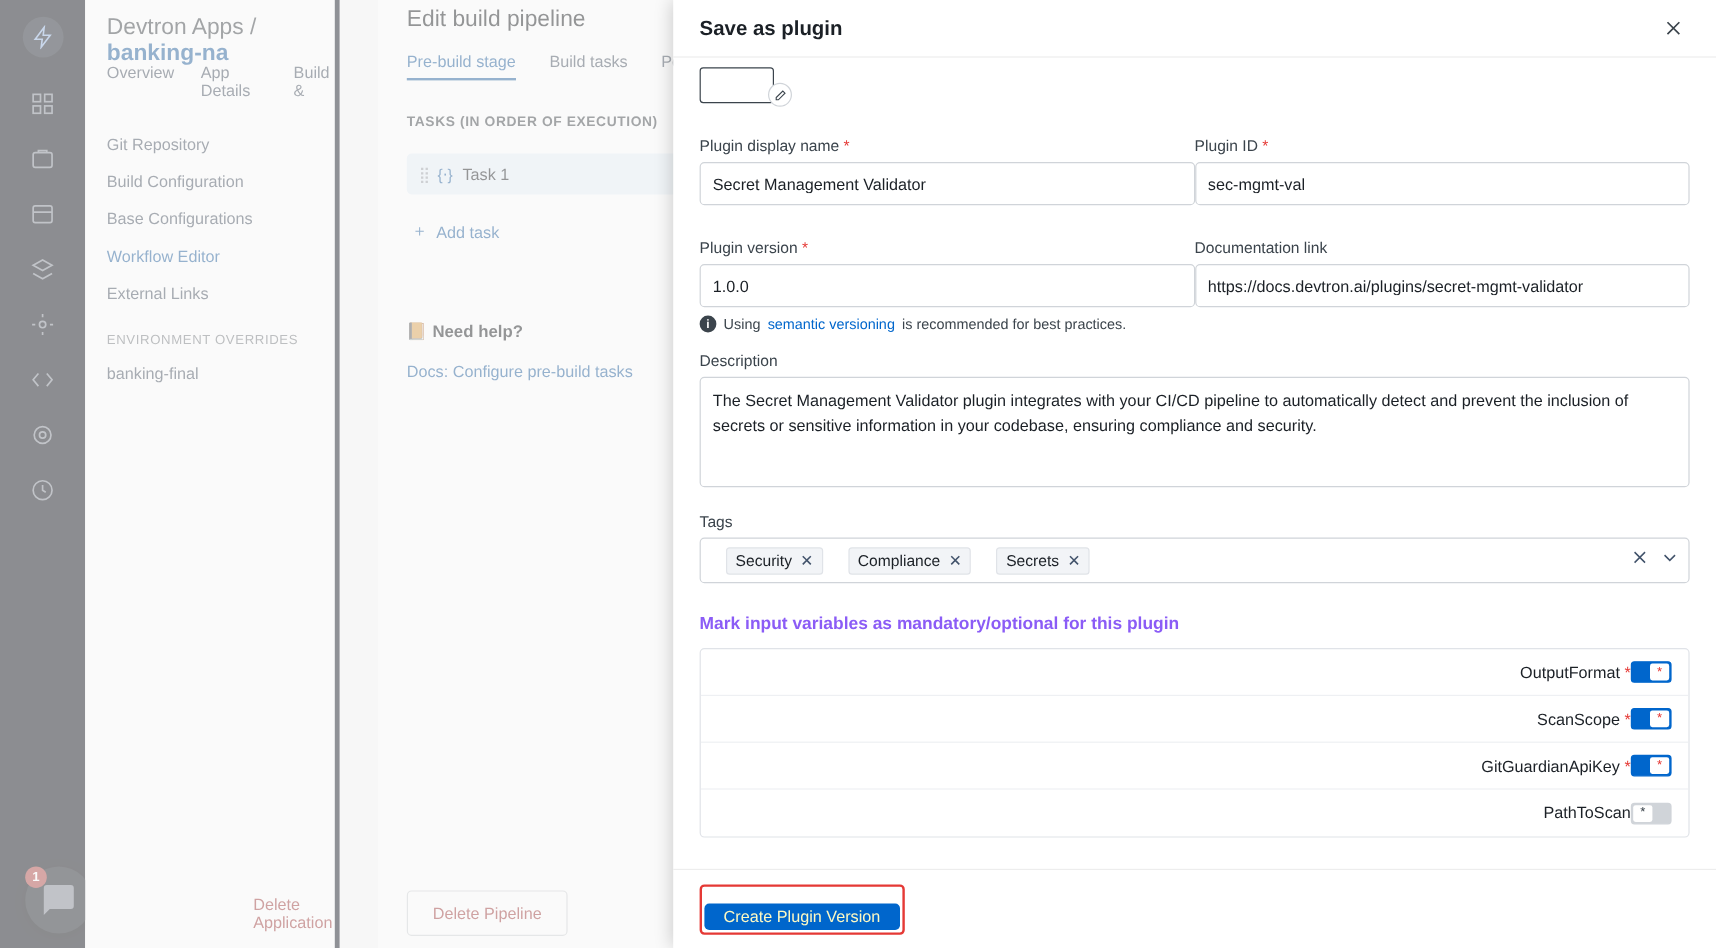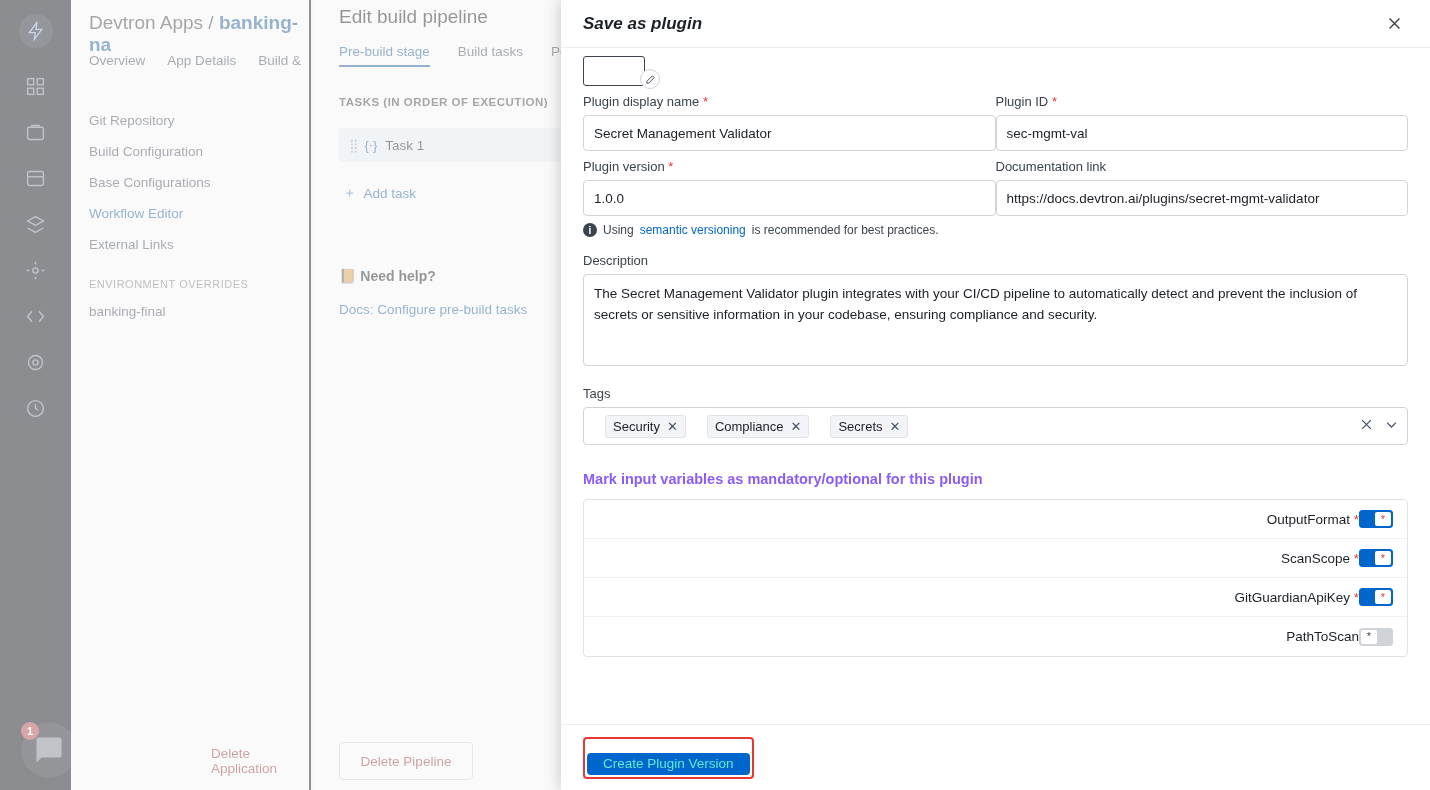--- a/index.html
+++ b/index.html
@@ -51,22 +51,22 @@
   .chat-bubble svg { width: 30px; height: 30px; }
   .chat-badge {
     position: absolute; left: 21px; bottom: 50px;
     width: 18px; height: 18px; border-radius: 50%;
     background: #e53935; color: #fff; font-size: 11px;
     display: flex; align-items: center; justify-content: center;
     font-weight: bold;
   }
 
   .side-nav {
-    position: absolute; left: 71px; top: 0; width: 240px; height: 790px;
-    background: #fff; border-right: 2px solid #0f172a;
+    position: absolute; left: 71px; top: 0; width: 212px; height: 790px;
+    background: #fff; border-right: 4px solid #0f172a;
   }
   .breadcrumb {
     position: absolute; left: 18px; top: 12px;
     font-size: 19px; color: #3b444c;
   }
   .breadcrumb b { color: #06c; }
   .tabs-row {
     position: absolute; left: 18px; top: 53px;
     display: flex; gap: 22px; font-size: 13.5px; color: #42536b;
   }
@@ -136,21 +136,21 @@
     background: #fff;
     box-shadow: -2px 0 14px rgba(0,0,0,.18);
     display: flex; flex-direction: column;
   }
   .modal-header {
     height: 48px; flex: none;
     display: flex; align-items: center; justify-content: space-between;
     padding: 0 22px 0 22px;
     border-bottom: 1px solid #ededed;
   }
-  .modal-title { font-size: 17px; font-weight: bold; color: #1b2026; font-style: italic; }
+  .modal-title { font-size: 17px; font-weight: bold; color: #1b2026; }
   .close-btn {
     width: 28px; height: 28px; display: flex; align-items: center; justify-content: center;
     color: #3b444c; cursor: pointer;
   }
   .close-btn svg { width: 17px; height: 17px; }
 
   .modal-body {
     flex: 1 1 auto; overflow: hidden; position: relative;
     padding: 4px 22px 0 22px;
   }
@@ -162,21 +162,21 @@
     background: #fff;
   }
   .icon-chip .pencil {
     position: absolute; right: -16px; bottom: -4px;
     width: 20px; height: 20px; border-radius: 50%;
     background: #fff; border: 1px solid #d0d4d9;
     display: flex; align-items: center; justify-content: center;
     color: #3b444c; font-size: 10px;
   }
 
-  .row2 { display: flex; margin-top: 8px; }
+  .row2 { display: flex; margin-top: 28px; }
   .field { flex: 1 1 0; min-width: 0; }
   .label {
     font-size: 13px; color: #3b444c; margin-bottom: 6px; display: block;
   }
   .req { color: #e53935; }
   .input {
     width: 100%; height: 36px;
     border: 1px solid #d0d4d9; border-radius: 4px;
     padding: 0 10px; font-size: 13.5px; color: #1b2026;
     background: #fff; font-family: "Liberation Sans", sans-serif;
@@ -248,21 +248,21 @@
     border-top: 1px solid #ededed;
     display: flex; align-items: center; justify-content: space-between;
     padding: 0 22px;
   }
   .chk-wrap { display: flex; align-items: center; gap: 10px; font-size: 13.5px; color: #1b2026; }
   .chk {
     width: 17px; height: 17px; border: 1.5px solid #787f87; border-radius: 3px; background: #fff;
   }
   .primary-btn {
     height: 22px; padding: 0 16px; border-radius: 4px;
-    background: #06c; color: #5eead4; border: none;
+    background: #06c; color: #fef9c3; border: none;
     font-size: 13.5px; font-family: "Liberation Sans", sans-serif;
     display: flex; align-items: center; justify-content: center; margin-top: 12px;
   }
   .btn-highlight {
     border: 2px solid #e53935; border-radius: 4px; padding: 2px;
   }
 </style>
 </head>
 <body>
 

